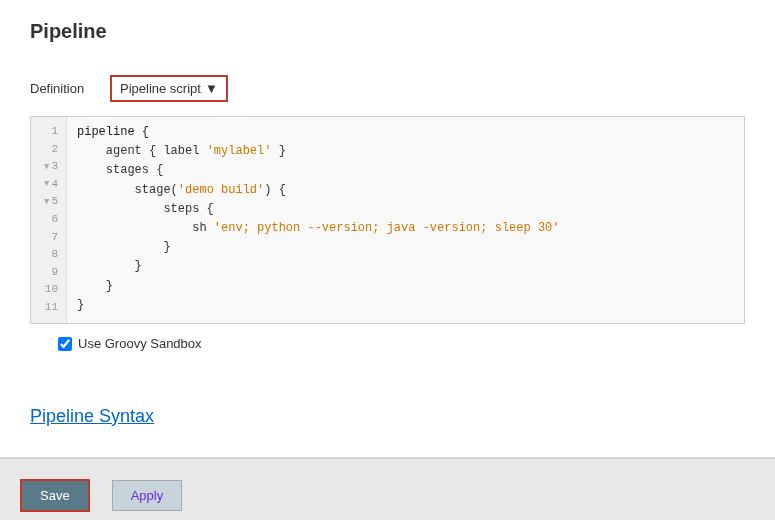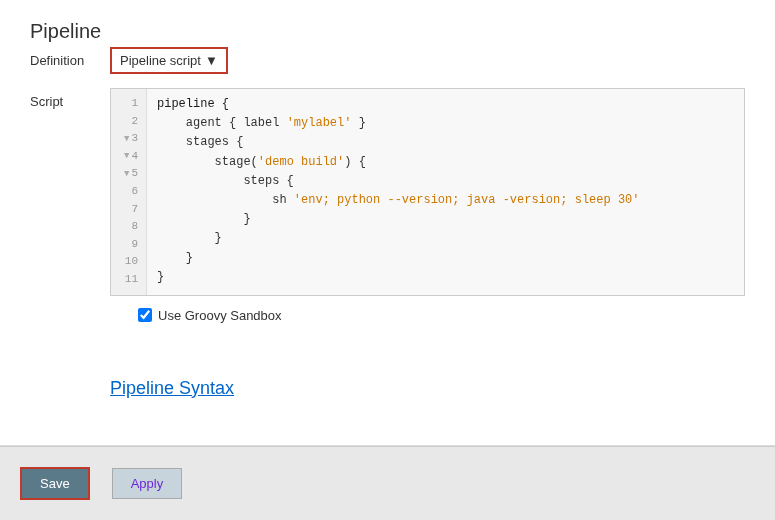--- a/index.html
+++ b/index.html
@@ -18,23 +18,23 @@
       height: 520px;
       display: flex;
       flex-direction: column;
     }
     .main-content {
       padding: 20px 30px 0 30px;
       flex: 1;
     }
     .page-title {
       font-size: 20px;
-      font-weight: normal;
-      color: #333;
-      margin-bottom: 4px;
+      font-weight: bold;
+      color: #333;
+      margin-bottom: 32px;
     }
     .form-row {
       display: flex;
       align-items: flex-start;
       margin-bottom: 14px;
     }
     .form-label {
       width: 80px;
       padding-top: 6px;
       font-size: 13px;
@@ -90,21 +90,21 @@
       padding: 6px 10px;
       line-height: 1.6;
       white-space: pre;
       flex: 1;
       color: #333;
     }
     .code-content .kw { color: #1a1a1a; }
     .code-content .str { color: #cc7700; }
     .groovy-sandbox-row {
       display: flex;
-      align-items: flex-start;
+      align-items: flex-end;
       gap: 6px;
       margin-top: 12px;
       margin-bottom: 10px;
       padding-left: 28px;
     }
     .groovy-sandbox-row input[type="checkbox"] {
       width: 14px;
       height: 14px;
     }
     .pipeline-syntax-link {
@@ -156,21 +156,20 @@
 
     <div class="form-row">
       <div class="form-label">Definition</div>
       <button class="definition-dropdown">
         <span>Pipeline script</span>
         <span>▼</span>
       </button>
     </div>
 
     <div class="form-row">
-      <div class="form-label">Script</div>
       <div class="script-area">
         <div class="code-editor">
           <div class="line-numbers">
             <div class="ln">
                 <span>1</span>
               </div>
             <div class="ln">
                 <span>2</span>
               </div>
             <div class="ln">

